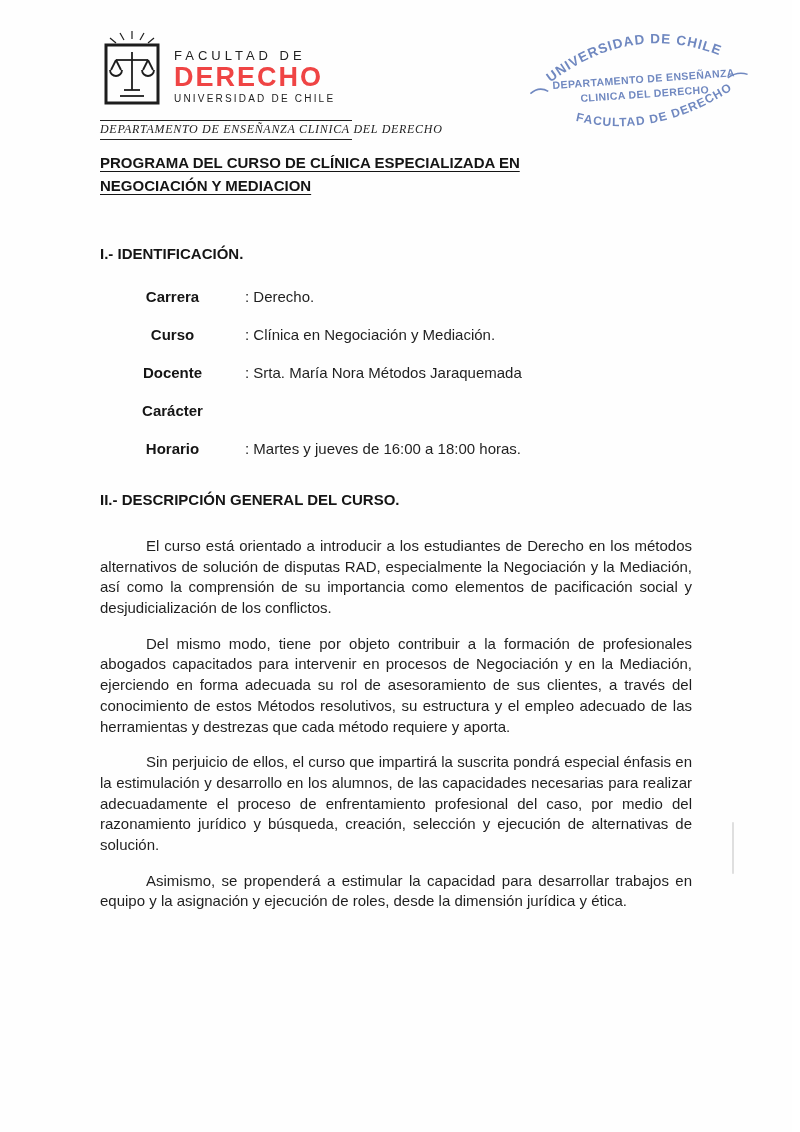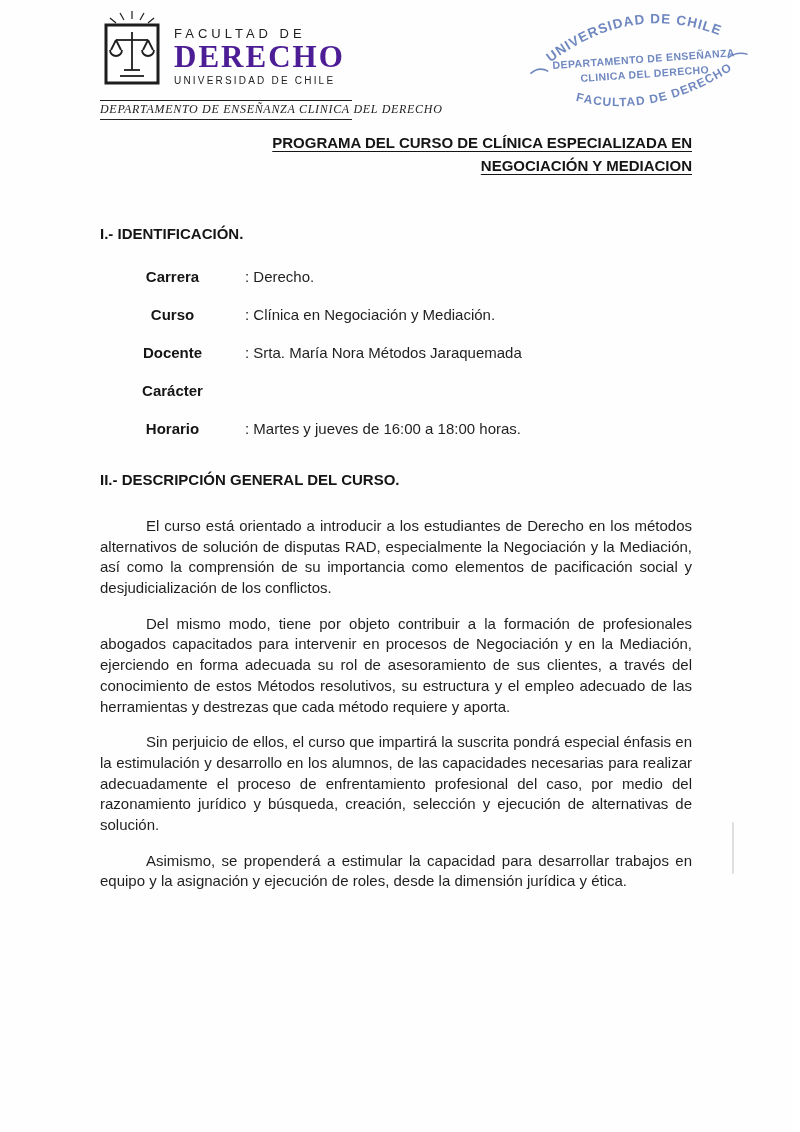--- a/index.html
+++ b/index.html
@@ -7,47 +7,46 @@
   body {
     width: 800px;
     font-family: "Liberation Sans", sans-serif;
     color: #1f1f1f;
   }
   .page {
     position: relative;
     width: 792px;
     min-height: 1132px;
     background: #fefefe;
-    padding: 10px 100px 60px 100px;
+    padding: 30px 100px 60px 100px;
     overflow: hidden;
   }
 
   
   .header { position: relative; height: 108px; }
   .logo {
     display: grid;
     grid-template-columns: 66px 1fr;
     column-gap: 8px;
     width: 252px;
     align-items: center;
   }
   .emblem { display: block; }
   .logo-text { padding-top: 6px; }
   .logo-line1 {
     font-size: 13px;
     letter-spacing: 4px;
     color: #222;
   }
   .logo-line2 {
-    font-size: 31px;
+    font-size: 27px;
     font-weight: bold;
     letter-spacing: 2px;
-    color: #4c1d95;
+    color: #ef4444;
     line-height: 1.05;
-    font-family: Liberation Serif, serif;
   }
   .logo-line3 {
     font-size: 10px;
     letter-spacing: 2.2px;
     color: #222;
     margin-top: 2px;
   }
   .logo-dept {
     grid-column: 1 / -1;
     margin-top: 4px;
@@ -67,21 +66,21 @@
     position: absolute;
     top: -4px;
     right: -62px;
     transform: rotate(-4deg);
     opacity: 0.9;
   }
 
   
   .title {
     margin-top: 14px;
-    text-align: right;
+    text-align: left;
     font-size: 15px;
     font-weight: bold;
     line-height: 1.5;
     color: #151515;
   }
   .title span {
     text-decoration: underline;
     text-underline-offset: 3px;
   }
 

